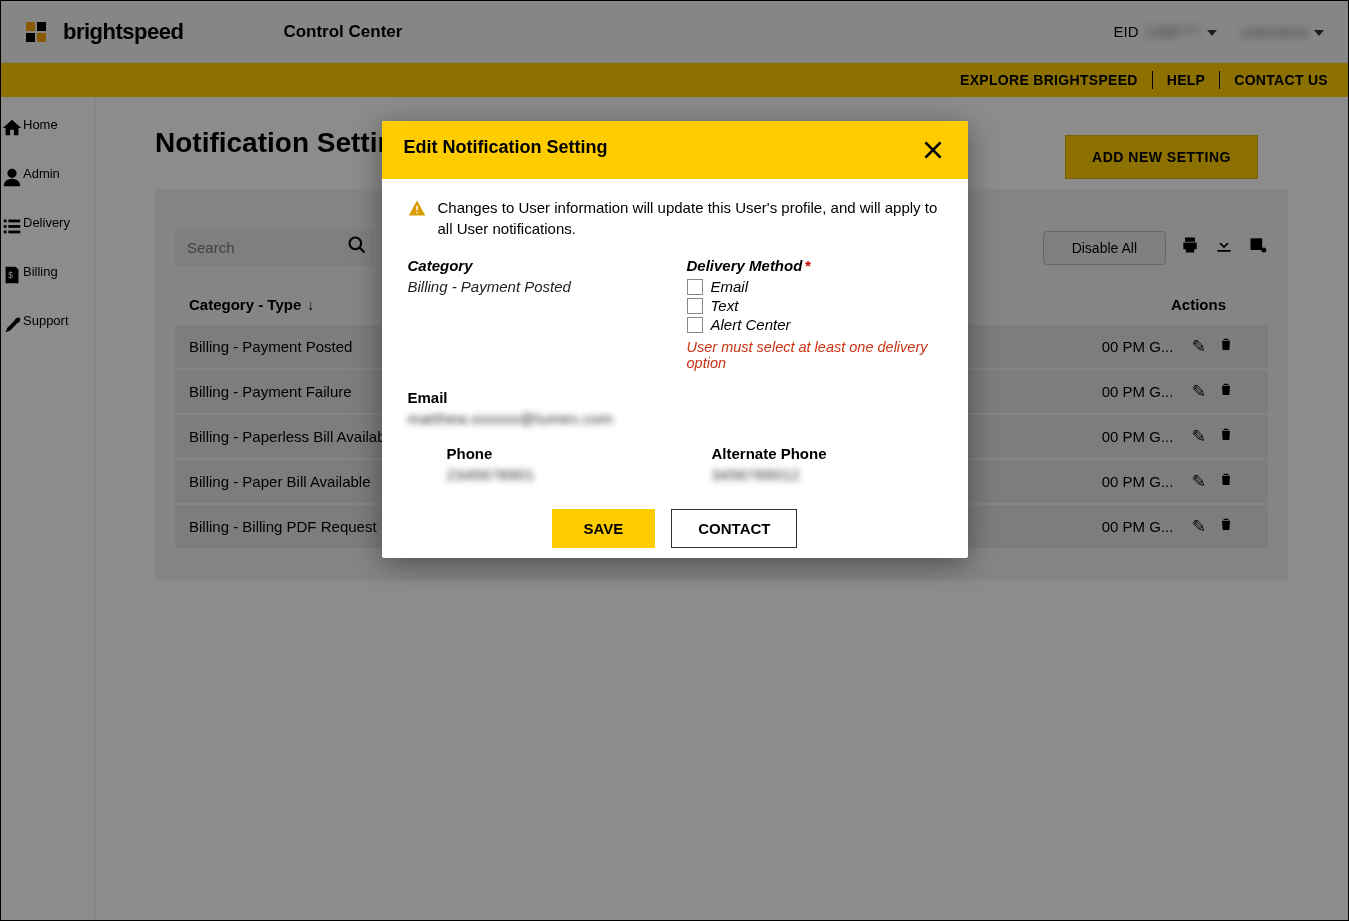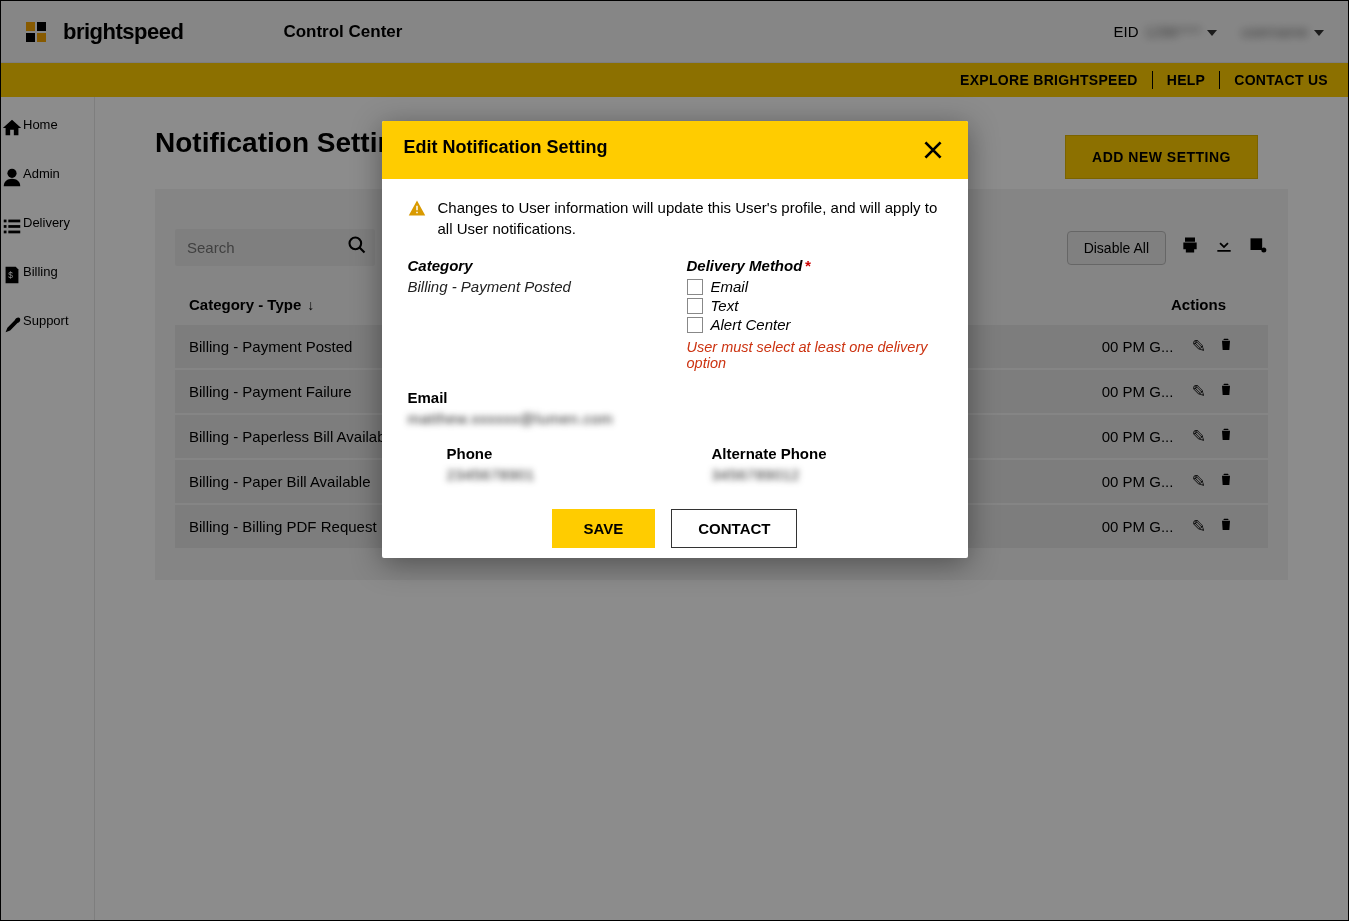--- a/index.html
+++ b/index.html
@@ -148,21 +148,21 @@
   }
   .tool-right {
     margin-left: auto;
     display: flex;
     align-items: center;
     gap: 14px;
   }
   .disable-all {
     border: 1px solid #bbb;
     background: #eaeaea;
-    padding: 8px 16px;
+    padding: 8px 28px;
     border-radius: 4px;
     font-size: 14px;
     cursor: pointer;
   }
   .ticon { font-size: 19px; cursor:pointer; }
   .tbl-head {
     display: flex;
     padding: 10px 14px;
     font-weight: 700;
     font-size: 15px;

